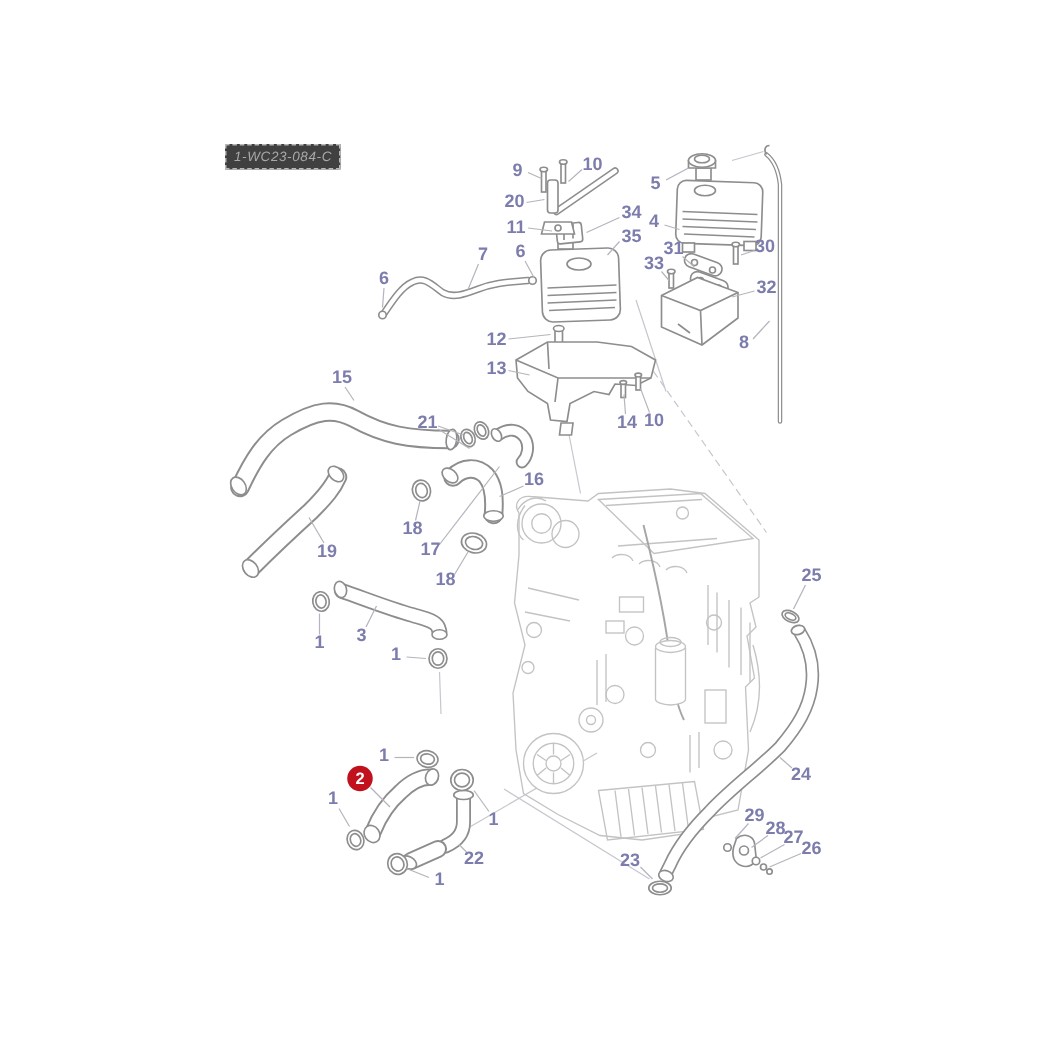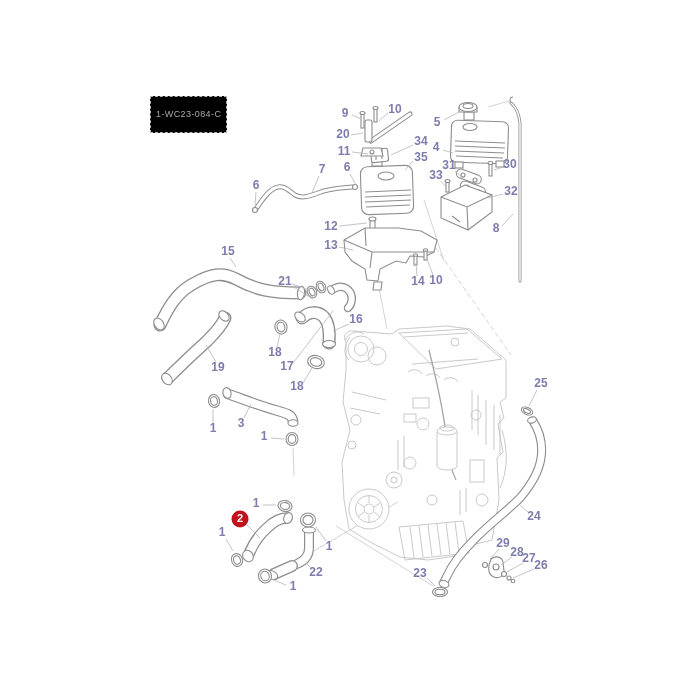--- a/index.html
+++ b/index.html
@@ -1,21 +1,21 @@
 <!DOCTYPE html>
 <html><head>
 <meta charset="utf-8">
 <style>
   html,body{margin:0;padding:0;background:#ffffff;}
   body{width:700px;height:700px;font-family:"Liberation Sans",sans-serif;}
   .stage{position:relative;width:700px;height:700px;background:#ffffff;overflow:hidden;}
   .ref-box{
     position:absolute;left:150px;top:96px;
-    border:1px dashed #b9b9b9;color:#a8a8a8;background:#000000;
-    font-size:9px;letter-spacing:.4px;padding:13px 5px;line-height:1;
+    border:1px dashed #b9b9b9;color:#a8a8a8;background:#404040;
+    font-size:9px;letter-spacing:.4px;padding:3px 5px;line-height:1;font-style:italic;
   }
   svg.diagram{position:absolute;left:0;top:0;}
   .part{fill:none;stroke:#8d8d8d;stroke-width:1.1;}
   .partfill{fill:#ffffff;stroke:#8d8d8d;stroke-width:1.1;}
   .tube-o{fill:none;stroke:#8d8d8d;stroke-linecap:round;}
   .tube-i{fill:none;stroke:#ffffff;stroke-linecap:round;}
   .eng{fill:none;stroke:#c3c3c3;stroke-width:.9;}
   .engf{fill:#ffffff;stroke:#c3c3c3;stroke-width:.9;}
   .engd{fill:none;stroke:#a6a6a6;stroke-width:1.3;}
   .cons{fill:none;stroke:#c6c6d0;stroke-width:.8;}

